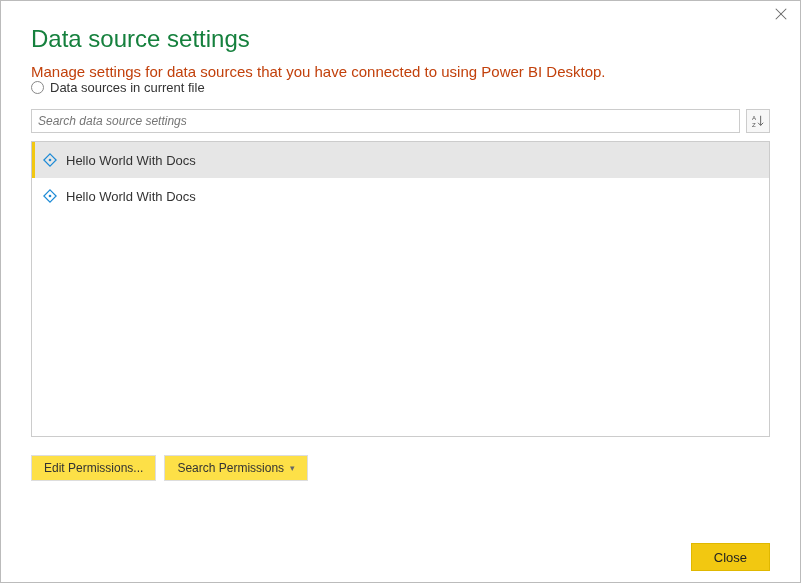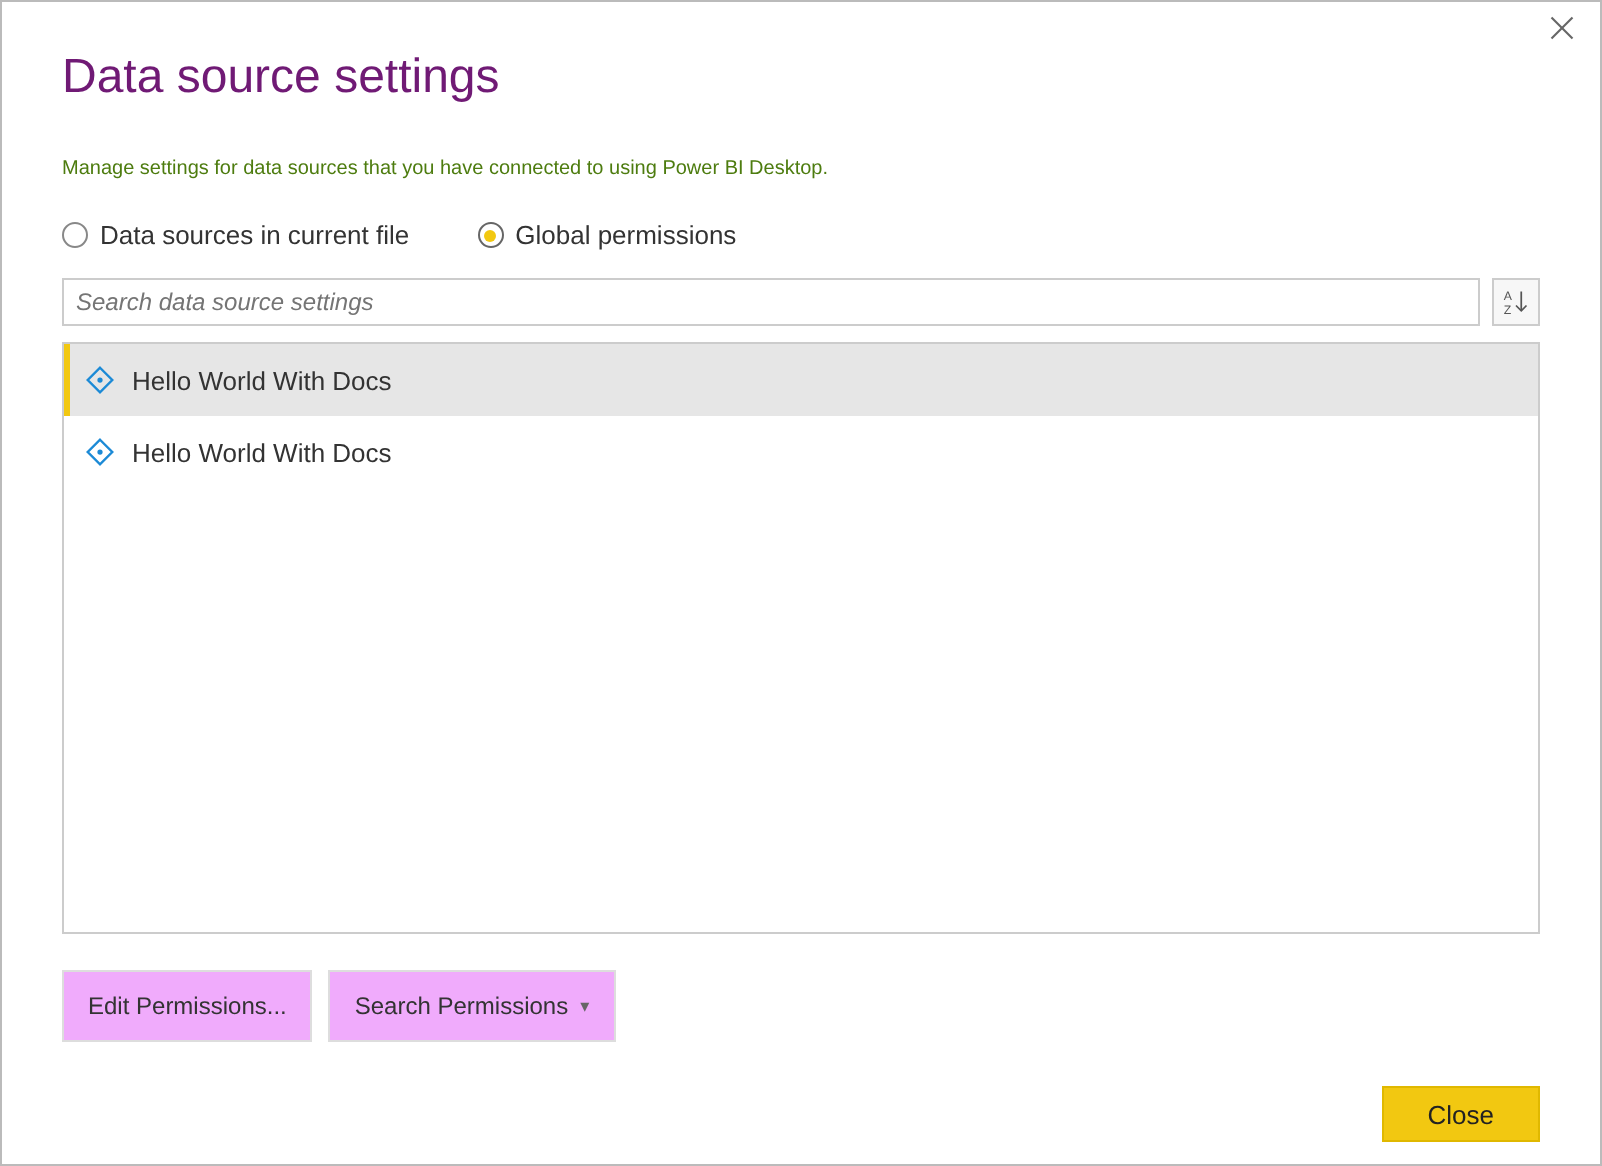--- a/index.html
+++ b/index.html
@@ -20,27 +20,26 @@
       height: 16px;
       cursor: pointer;
       color: #666;
     }
     .content {
       padding: 24px 30px 16px 30px;
     }
     h1 {
       font-weight: 300;
       font-size: 24px;
-      color: #701a75;
-      margin-bottom: 26px;
+      color: #15803d;
+      margin-bottom: 10px;
     }
     .subtitle {
-      font-size: 10px;
-      color: #4d7c0f;
-      margin-bottom: 20px;
+      font-size: 15px;
+      color: #c2410c;
     }
     .radio-row {
       display: flex;
       gap: 34px;
       margin-bottom: 14px;
       align-items: center;
     }
     .radio-opt {
       display: flex;
       align-items: center;
@@ -119,24 +118,24 @@
       align-items: center;
       justify-content: center;
     }
 
     .actions {
       margin-top: 18px;
       display: flex;
       gap: 8px;
     }
     .btn {
-      height: 36px;
+      height: 26px;
       padding: 0 12px;
       font-size: 12px;
-      background: #f0abfc;
+      background: #fde047;
       border: 1px solid #ddd;
       color: #333;
       cursor: pointer;
       display: inline-flex;
       align-items: center;
       gap: 6px;
     }
     .btn .caret {
       font-size: 9px;
       color: #666;
@@ -168,26 +167,20 @@
 </div>
 
 <div class="content">
   <h1>Data source settings</h1>
   <p class="subtitle">Manage settings for data sources that you have connected to using Power BI Desktop.</p>
 
   <div class="radio-row">
     <div class="radio-opt">
       <span class="radio-circle"></span>
       <span>Data sources in current file</span>
-    </div>
-    <div class="radio-opt selected">
-      <span class="radio-circle">
-          <span class="dot"></span>
-        </span>
-      <span>Global permissions</span>
     </div>
   </div>
 
   <div class="search-row">
     <input type="text" class="search-input" placeholder="Search data source settings" style="">
     <div class="sort-btn" title="Sort">
       <svg viewBox="0 0 16 16" width="14" height="14">
         <text x="1" y="7" font-size="7" fill="#555">A</text>
         <text x="1" y="15" font-size="7" fill="#555">Z</text>
         <line x1="11" y1="2" x2="11" y2="13" stroke="#555" stroke-width="1"></line>

